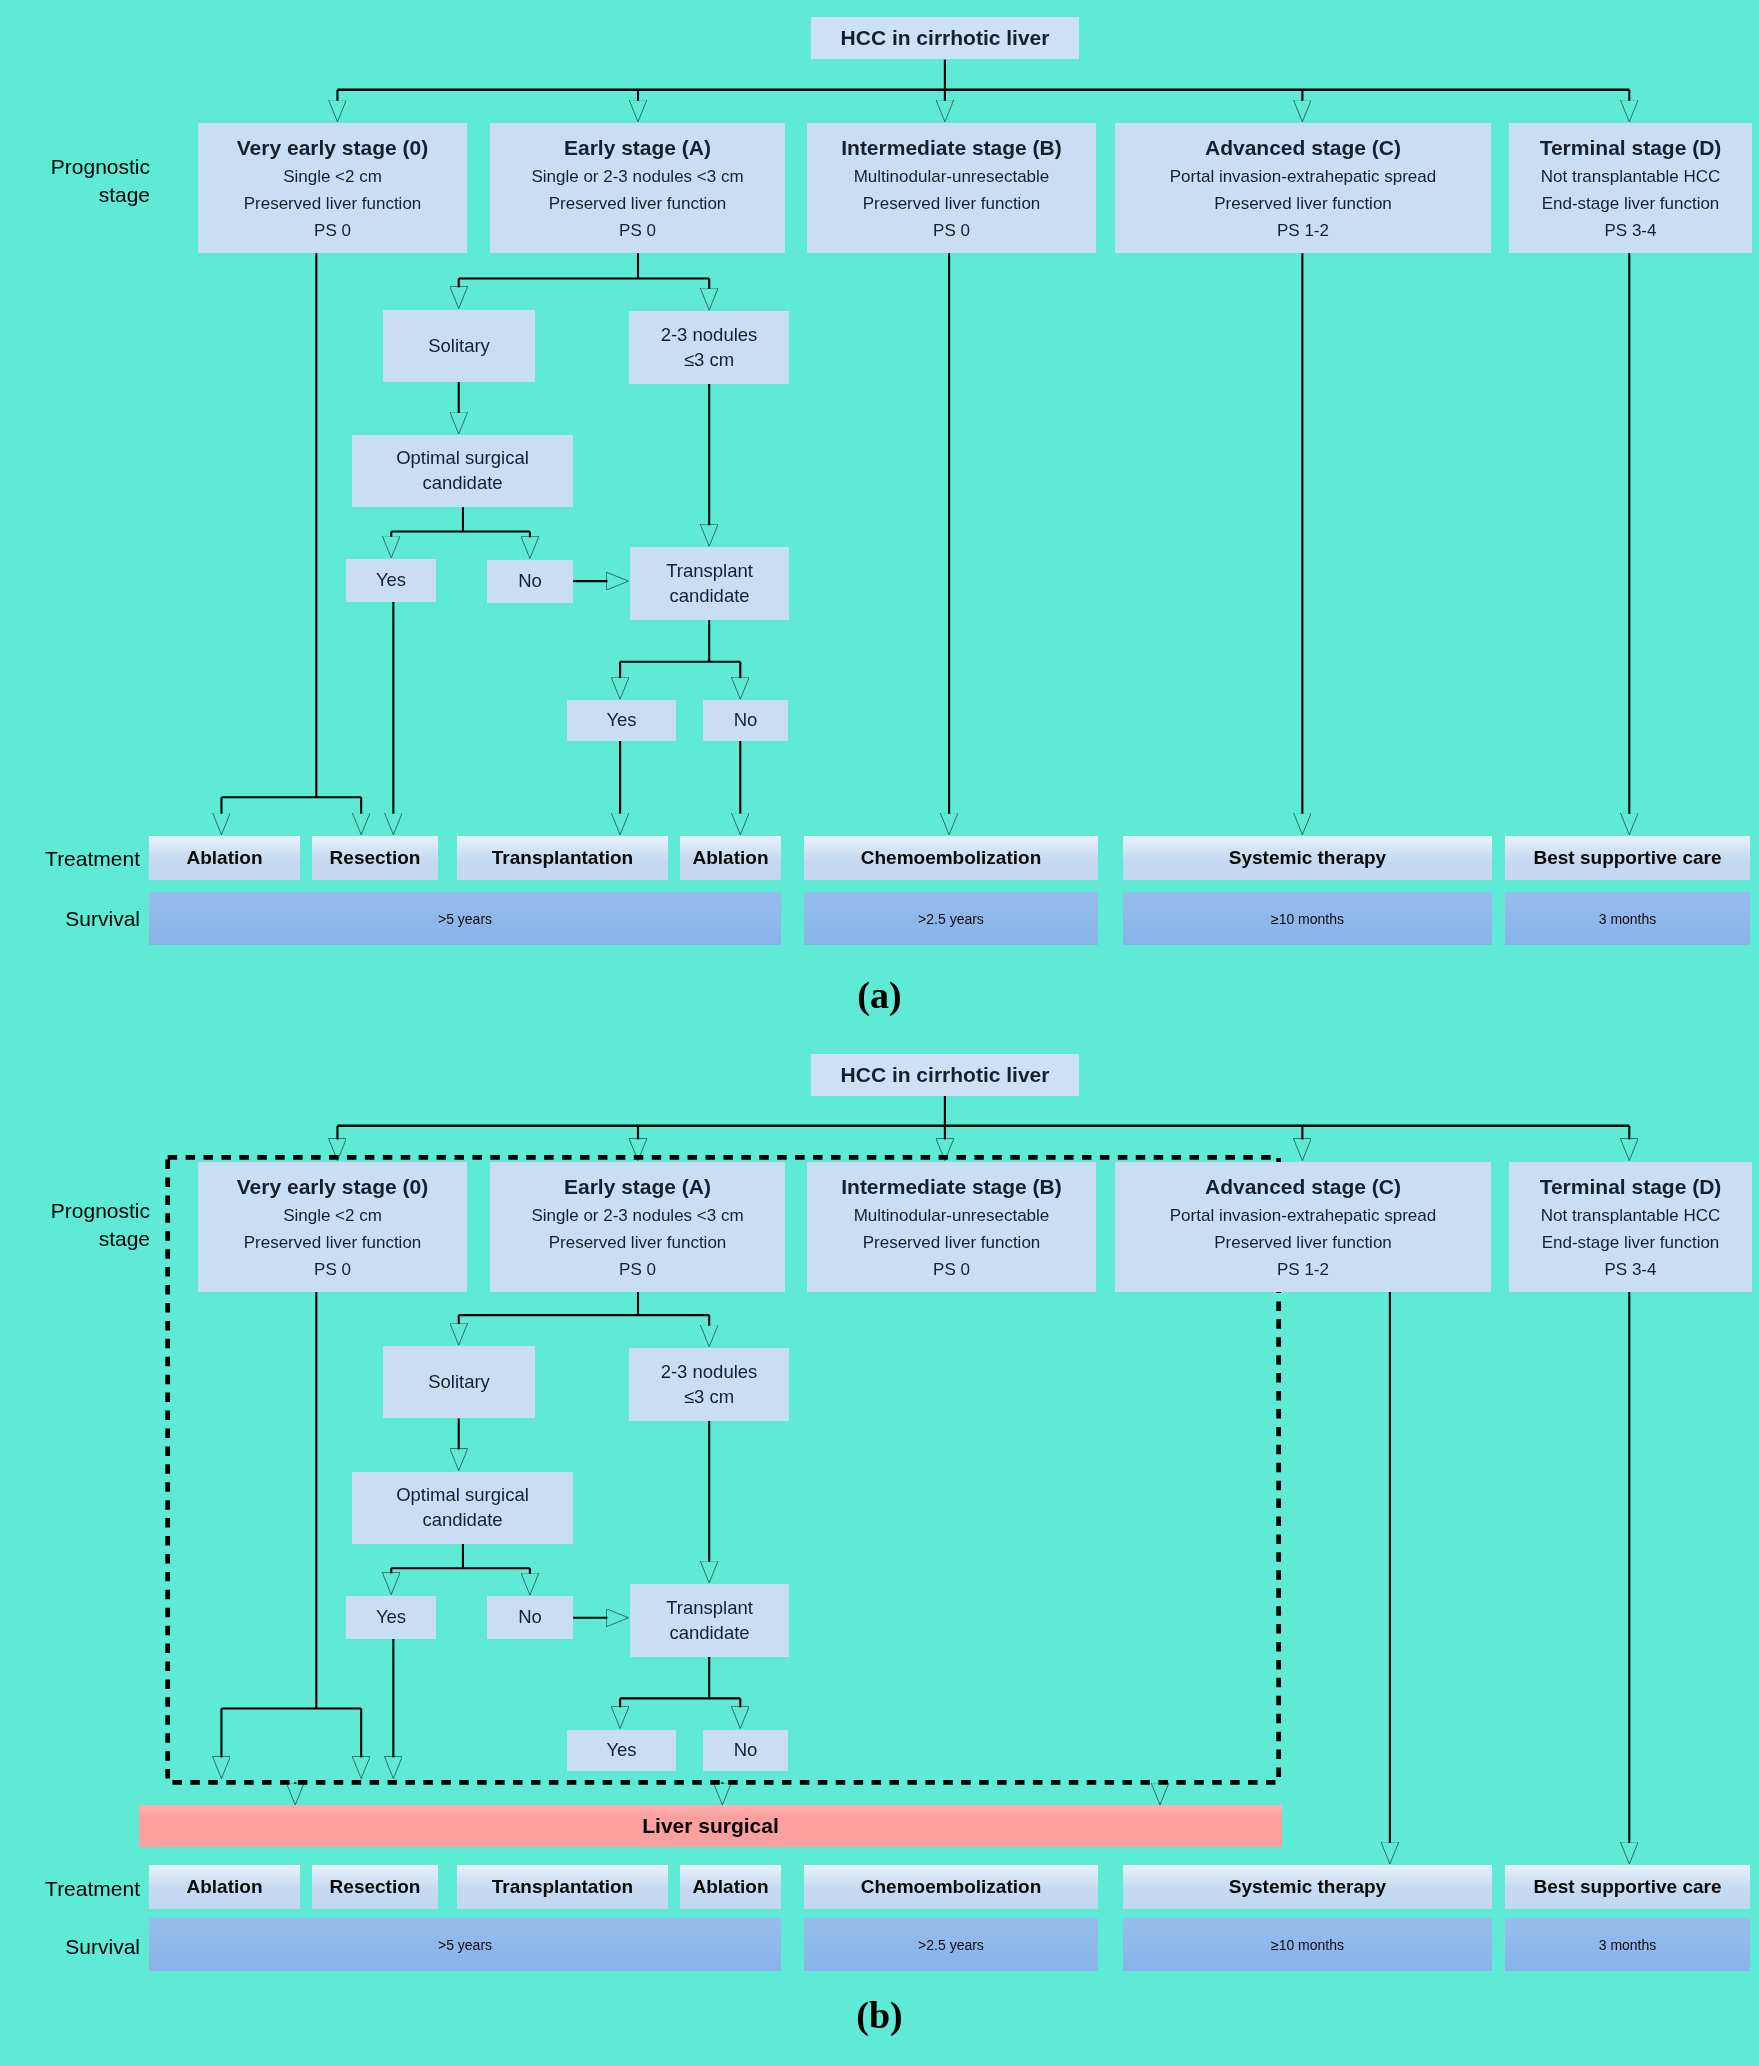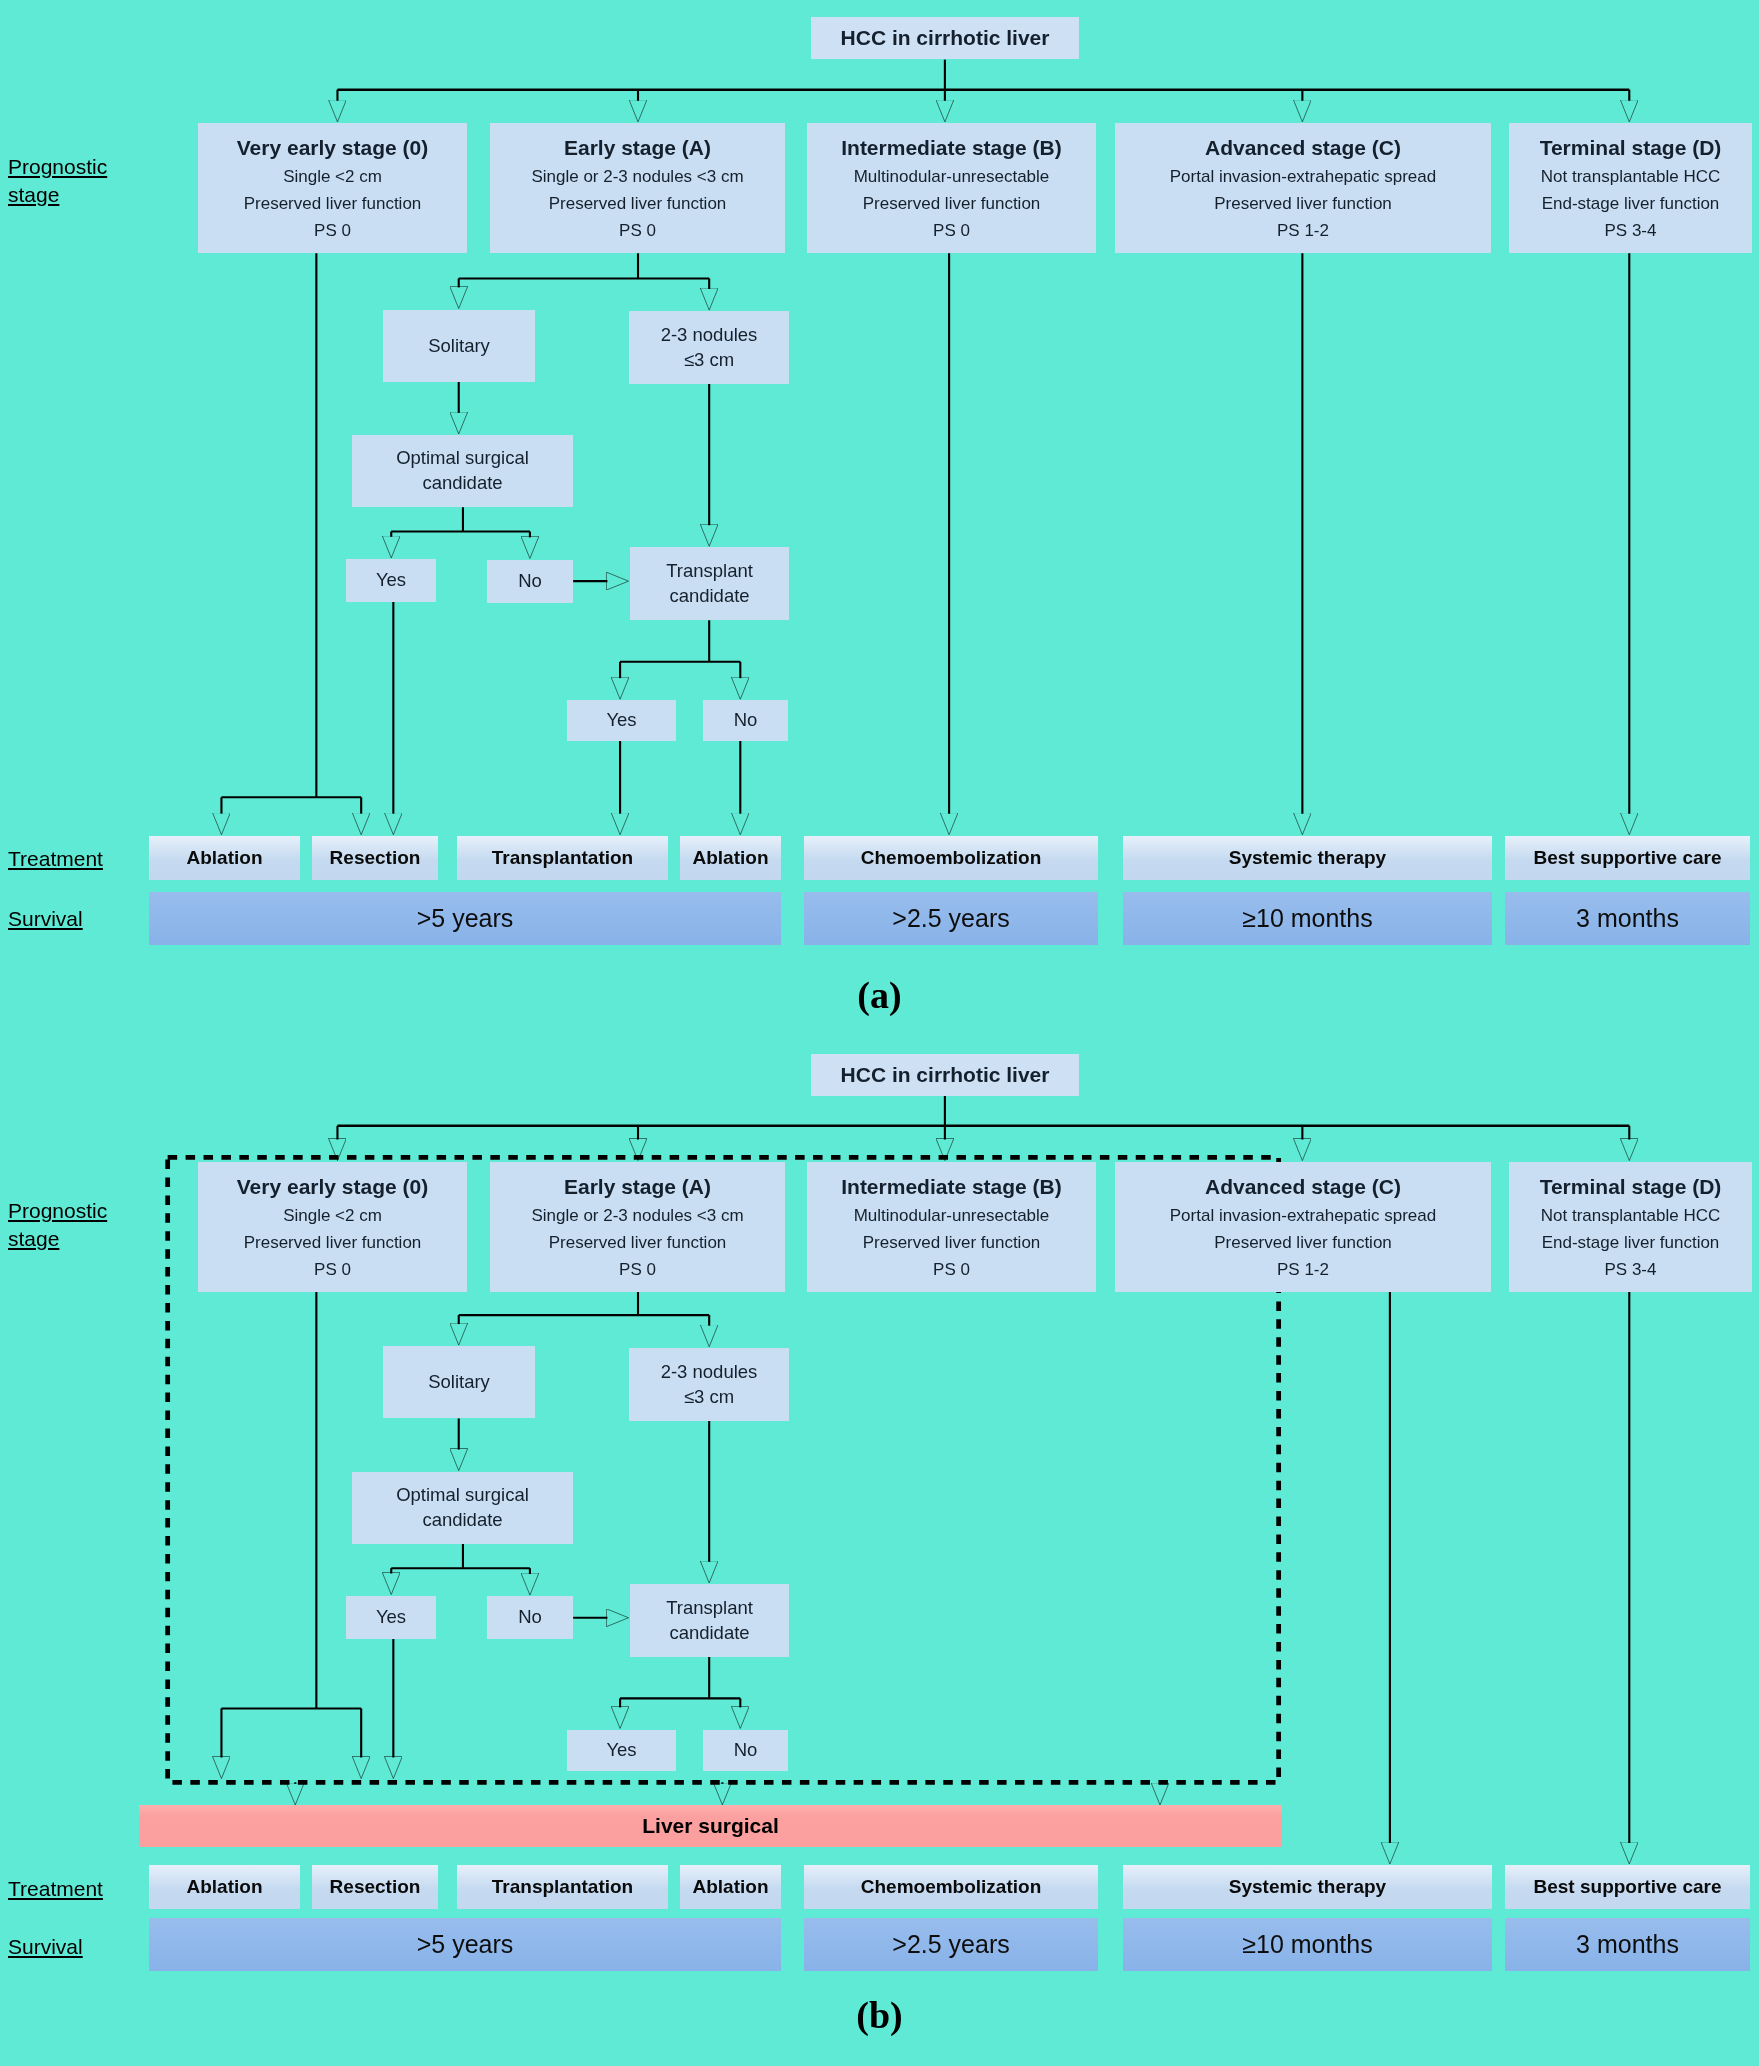--- a/index.html
+++ b/index.html
@@ -9,24 +9,24 @@
        justify-content:center;text-align:center;color:#15202e;box-sizing:border-box;}
   .rootbox{font-weight:bold;font-size:21px;background:#cde0f4;}
   .stage{justify-content:space-evenly;padding:5.3px 2.1px;}
   .st{font-weight:bold;font-size:21px;line-height:1.15;}
   .sl{font-size:17px;line-height:1.15;}
   .node{font-size:18.5px;line-height:1.35;}
   .tbox{position:absolute;background:linear-gradient(#e7f0fa 0%,#c5daf0 55%,#c3d8ef 100%);
         display:flex;align-items:center;justify-content:center;font-weight:bold;font-size:19px;
         color:#0a0a0a;box-sizing:border-box;}
   .sbar{position:absolute;background:linear-gradient(#98bded 0%,#88b2e8 100%);
-        display:flex;align-items:center;justify-content:center;font-size:25px;color:#0d0d0d;box-sizing:border-box;}
+        display:flex;align-items:center;justify-content:center;font-size:14px;color:#0d0d0d;box-sizing:border-box;}
   .redbar{position:absolute;background:linear-gradient(#fcb0ae 0%,#fb9f9f 30%);
         display:flex;align-items:center;justify-content:center;font-weight:bold;font-size:21px;color:#000;}
-  .lbl{position:absolute;font-size:21px;color:#000;text-align:left;line-height:1.35;text-decoration:underline;}
+  .lbl{position:absolute;font-size:21px;color:#000;text-align:right;line-height:1.35;}
   .cap{position:absolute;left:0;width:100%;text-align:center;font-family:"Liberation Serif",serif;
        font-weight:bold;font-size:38px;color:#000;}
   svg.wires{position:absolute;left:0;top:0;pointer-events:none;}
   svg.wires path, svg.wires rect{fill:none;stroke:#000;}
 </style>
 </head>
 <body>
 
 <div class="canvas">
 

